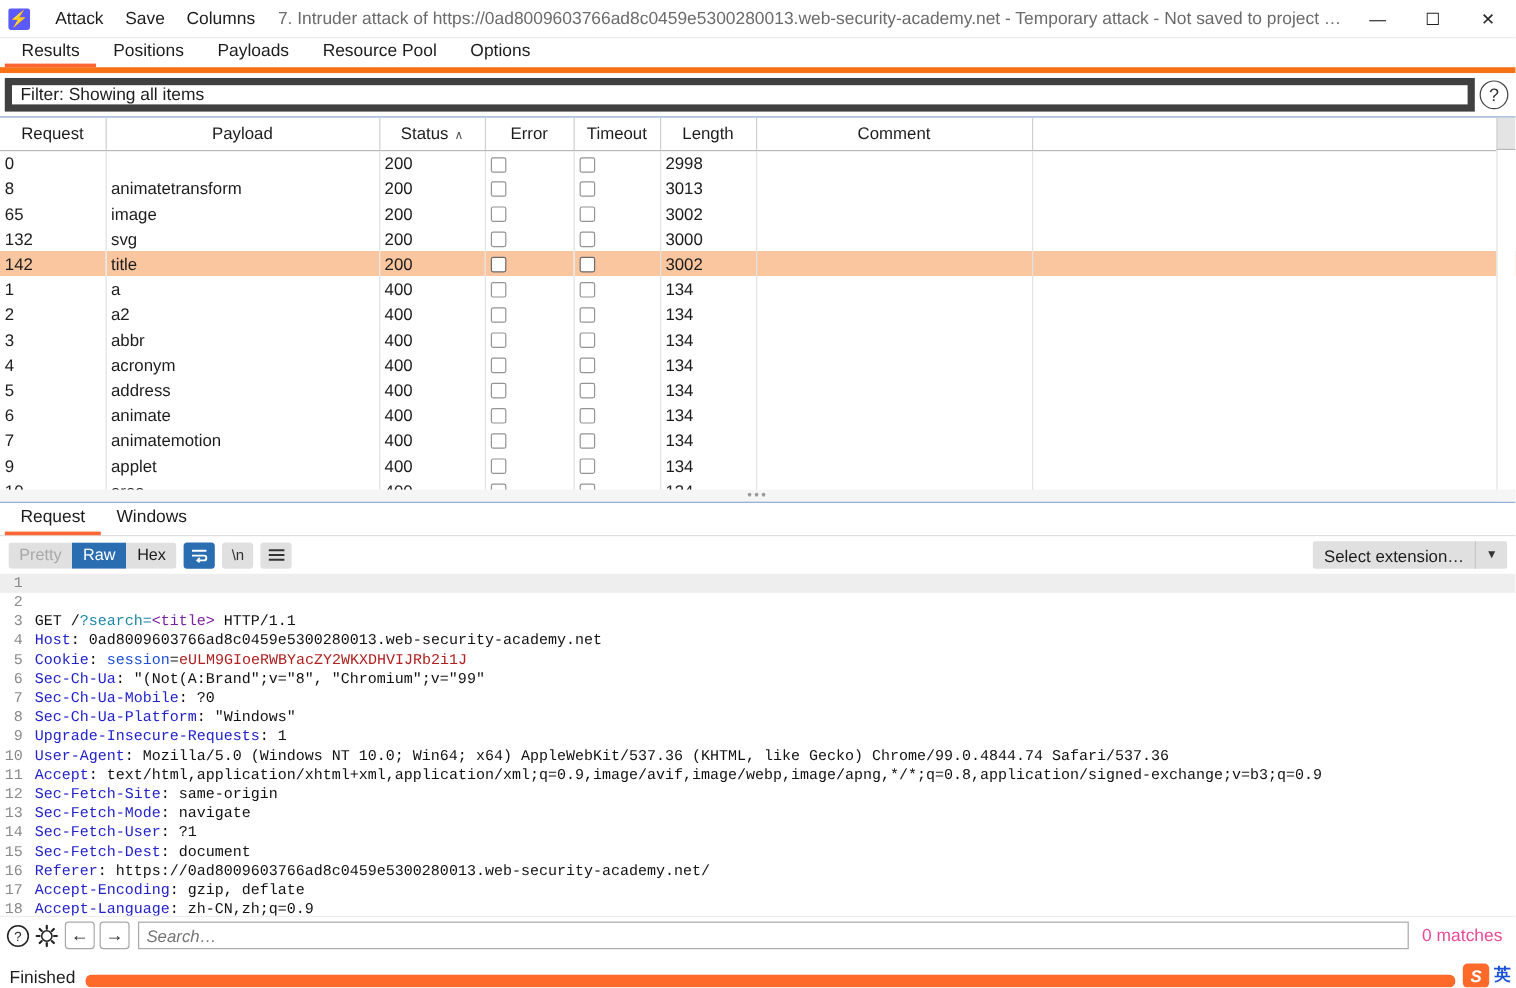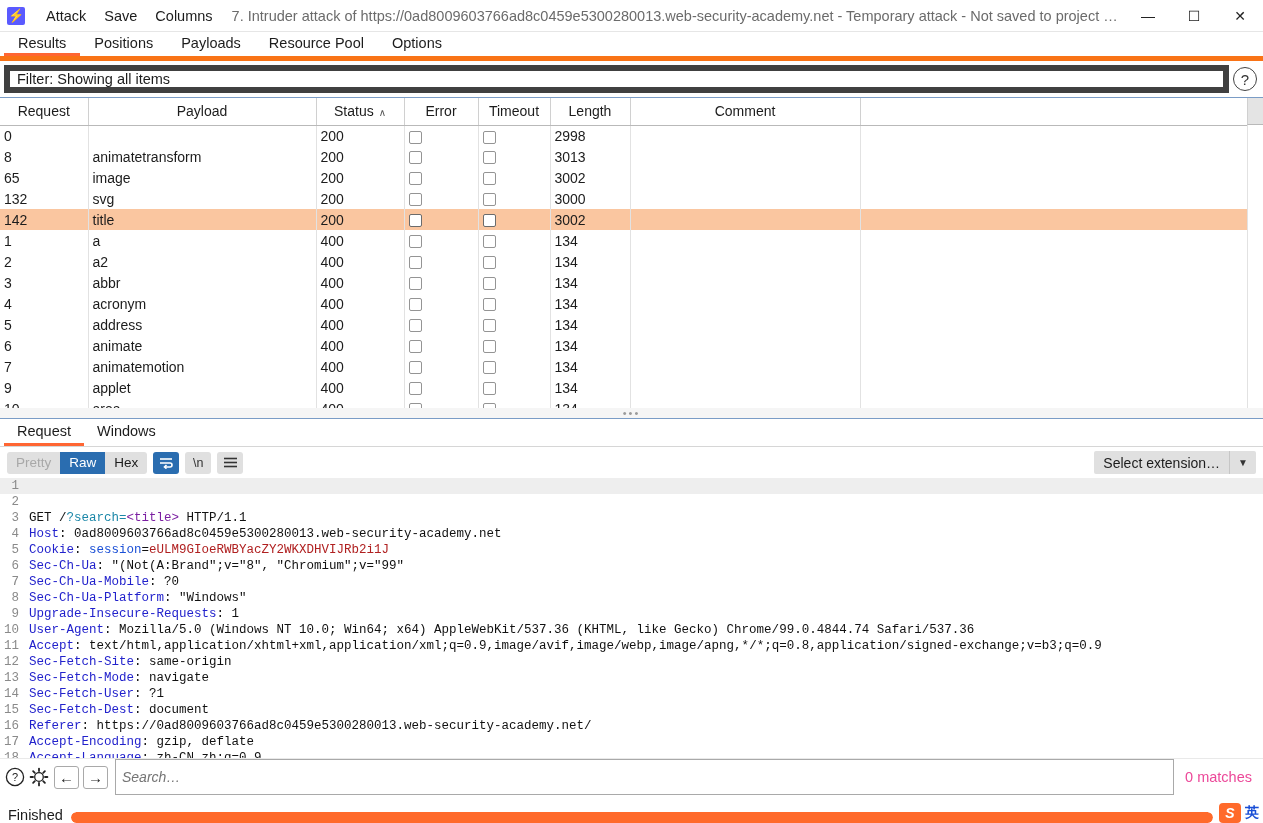--- a/index.html
+++ b/index.html
@@ -203,21 +203,21 @@
     font-size: 15px; color: #1c1c1c; cursor: default;
   }
   .sq-ic {
     width: 25px; height: 23px; flex: 0 0 25px;
     display: flex; align-items: center; justify-content: center;
     border: 1px solid #a9a9a9; border-radius: 3px;
     font-size: 15px; color: #1c1c1c; background: #fff;
     margin-left: 2px; cursor: default;
   }
   .searchinput {
-    flex: 1 1 auto; height: 36px; margin-left: 5px;
+    flex: 1 1 auto; height: 23px; margin-left: 5px;
     border: 1px solid #a9a9a9; background: #fff;
     font-size: 14px; font-style: italic; color: #8a8a8a;
     padding: 0 6px; font-family: "Liberation Sans", sans-serif;
   }
   .matches {
     flex: 0 0 auto; padding: 0 7px 0 9px;
     font-size: 14.5px; color: #ec4899;
   }
 
   

